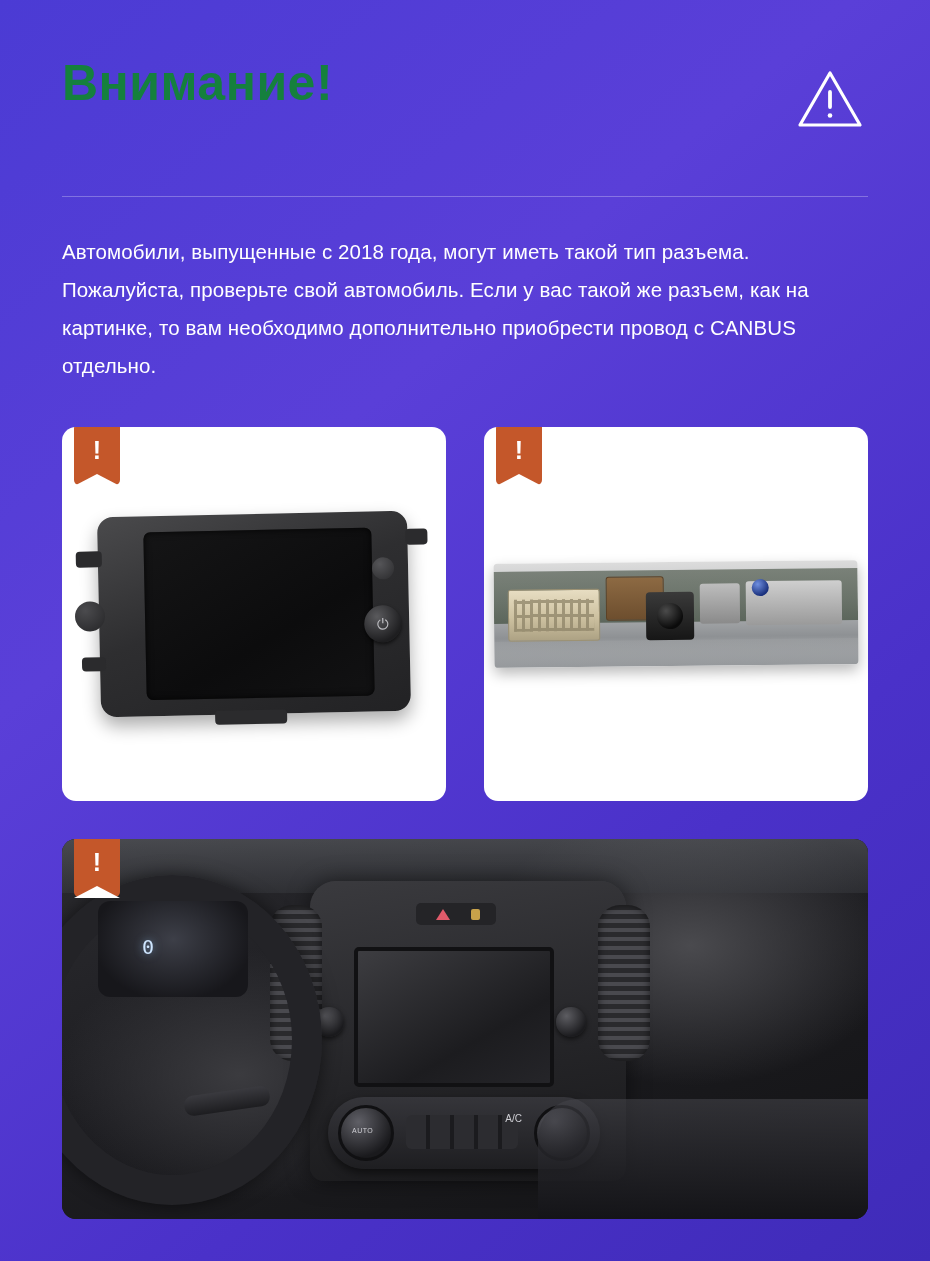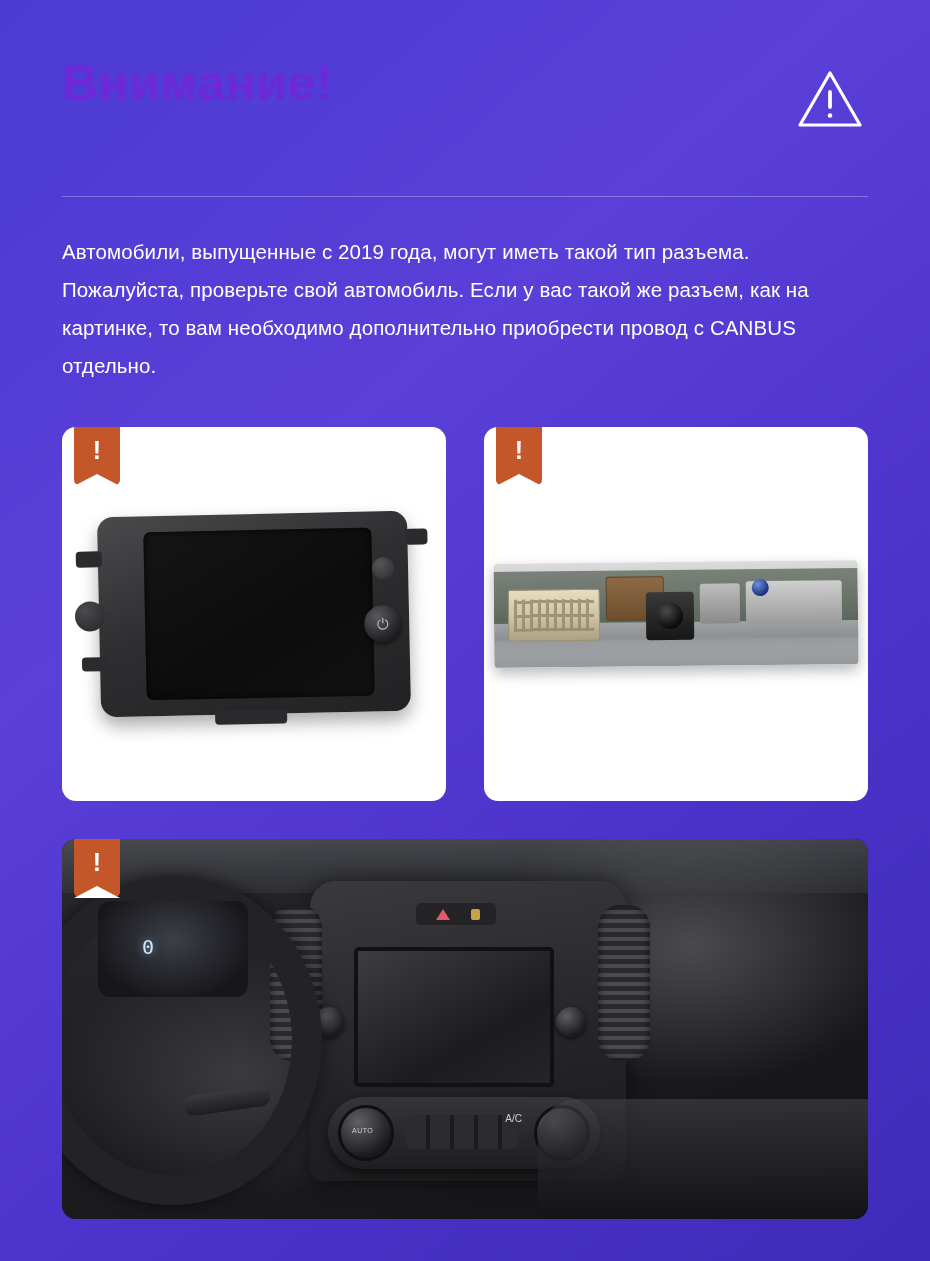--- a/index.html
+++ b/index.html
@@ -23,21 +23,21 @@
   
   .header {
     display: flex;
     align-items: flex-start;
     justify-content: space-between;
     padding-top: 56px;
   }
   .title {
     font-size: 50px;
     font-weight: bold;
-    color: #6d28d9;
+    color: #15803d;
     letter-spacing: 0.5px;
     line-height: 1.1;
   }
   .warn-tri {
     margin-top: 12px;
     margin-right: 4px;
   }
 
   .divider {
     margin-top: 62px;
@@ -413,21 +413,21 @@
       <svg width="68" height="62" viewBox="0 0 68 62" fill="none" xmlns="http://www.w3.org/2000/svg">
         <path d="M34 5 L64 57 H4 Z" stroke="#ffffff" stroke-width="3.2" stroke-linejoin="round" fill="none"></path>
         <rect x="32.1" y="22" width="3.8" height="19" rx="1.9" fill="#ffffff"></rect>
         <circle cx="34" cy="47.5" r="2.3" fill="#ffffff"></circle>
       </svg>
     </div>
   </div>
 
   <div class="divider"></div>
 
-  <p class="body-text">Автомобили, выпущенные с 2019 года, могут иметь такой тип разъема. Пожалуйста, проверьте свой автомобиль. Если у вас такой же разъем, как на картинке, то вам необходимо дополнительно приобрести провод с CANBUS отдельно.</p>
+  <p class="body-text">Автомобили, выпущенные с 2018 года, могут иметь такой тип разъема. Пожалуйста, проверьте свой автомобиль. Если у вас такой же разъем, как на картинке, то вам необходимо дополнительно приобрести провод с CANBUS отдельно.</p>
 
   <div class="cards-row">
 
     <div class="card small">
       <div class="badge">
         <span class="excl">!</span>
       </div>
       <div class="headunit-wrap">
         <div class="headunit">
           <div class="hu-body">

